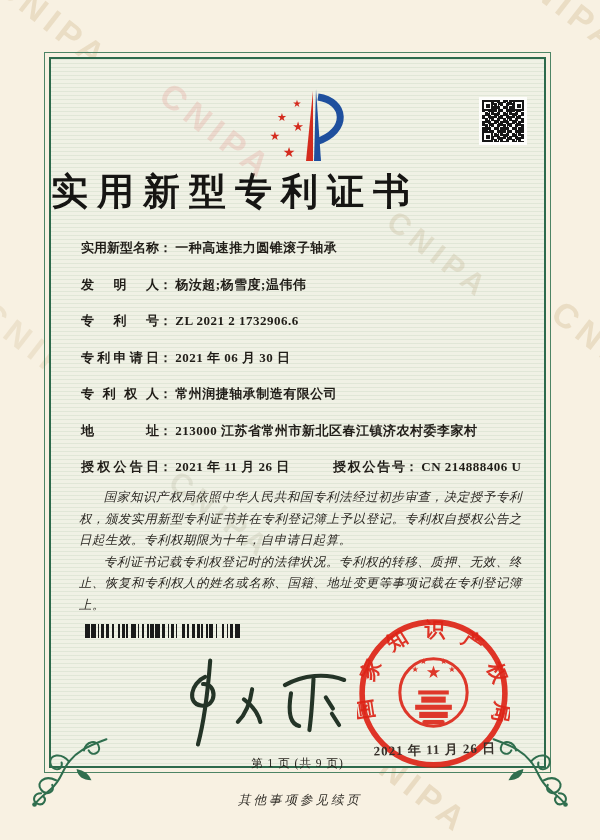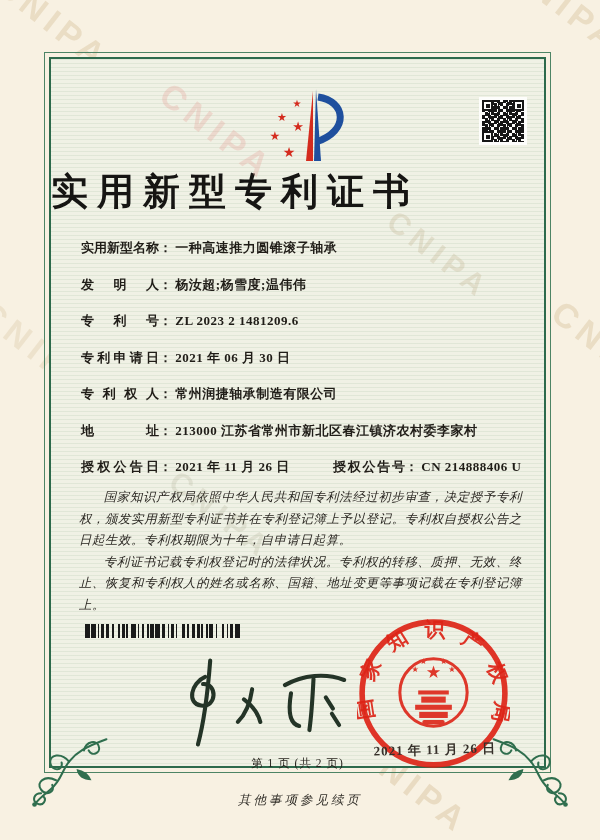--- a/index.html
+++ b/index.html
@@ -123,21 +123,21 @@
       <div class="row">
         <span class="lbl">实用新型名称</span><span>：</span>
         <span class="val">一种高速推力圆锥滚子轴承</span>
       </div>
       <div class="row">
         <span class="lbl">发明人</span><span>：</span>
         <span class="val">杨汝超;杨雪度;温伟伟</span>
       </div>
       <div class="row">
         <span class="lbl">专利号</span><span>：</span>
-        <span class="val">ZL 2023 2 1481209.6</span>
+        <span class="val">ZL 2021 2 1732906.6</span>
       </div>
       <div class="row">
         <span class="lbl">专利申请日</span><span>：</span>
         <span class="val">2021 年 06 月 30 日</span>
       </div>
       <div class="row">
         <span class="lbl">专利权人</span><span>：</span>
         <span class="val">常州润捷轴承制造有限公司</span>
       </div>
       <div class="row">
@@ -252,21 +252,21 @@
         <text x="93" y="54" font-size="8">★</text>
         <rect x="60" y="72" width="30" height="4"></rect>
         <rect x="63" y="78" width="24" height="6"></rect>
         <rect x="57" y="86" width="36" height="5"></rect>
         <rect x="61" y="93" width="28" height="6"></rect>
         <rect x="64" y="101" width="22" height="4" rx="2"></rect>
       </g>
     </svg>
     <div class="seal-date">2021 年 11 月 26 日</div>
 
-    <div class="pageinfo">第 1 页 (共 2 页)</div>
+    <div class="pageinfo">第 1 页 (共 9 页)</div>
   </div>
 
   <svg class="flourish fl-left" viewBox="0 0 90 90">
     <g fill="none" stroke="#2f6e4e" stroke-width="2.2" stroke-linecap="round">
       <path d="M84,12 C62,20 52,26 44,36 C36,46 36,56 24,66 C18,71 12,75 7,82"></path>
       <path d="M44,36 c -8,-10 -22,-8 -20,2 c 2,9 14,8 12,-1"></path>
       <path d="M30,56 c -12,-6 -22,2 -16,10 c 5,7 16,3 12,-5"></path>
       <path d="M14,70 c -8,0 -10,8 -4,11 c 6,3 11,-4 6,-8"></path>
       <path d="M60,24 c 2,-10 14,-12 16,-4 c 2,7 -8,11 -11,4"></path>
       <path d="M52,44 q 12,2 16,12 q -14,0 -16,-12" fill="#2f6e4e" stroke="none"></path>

